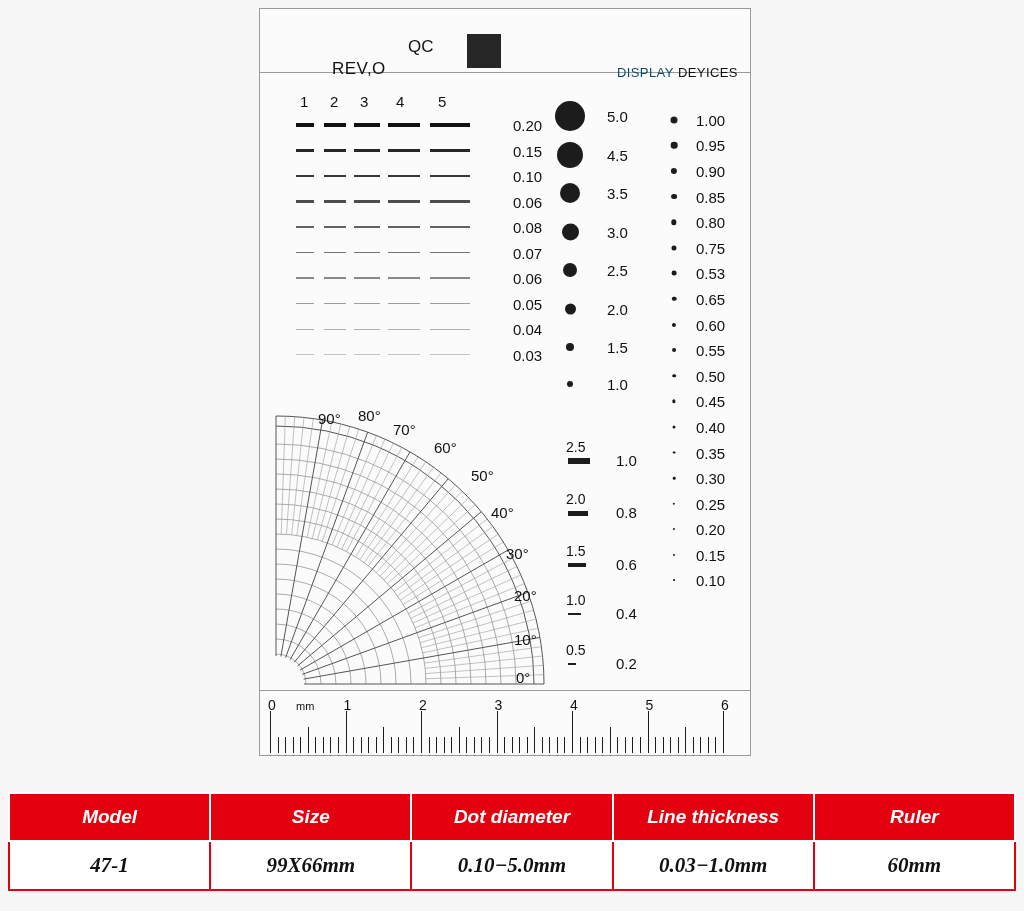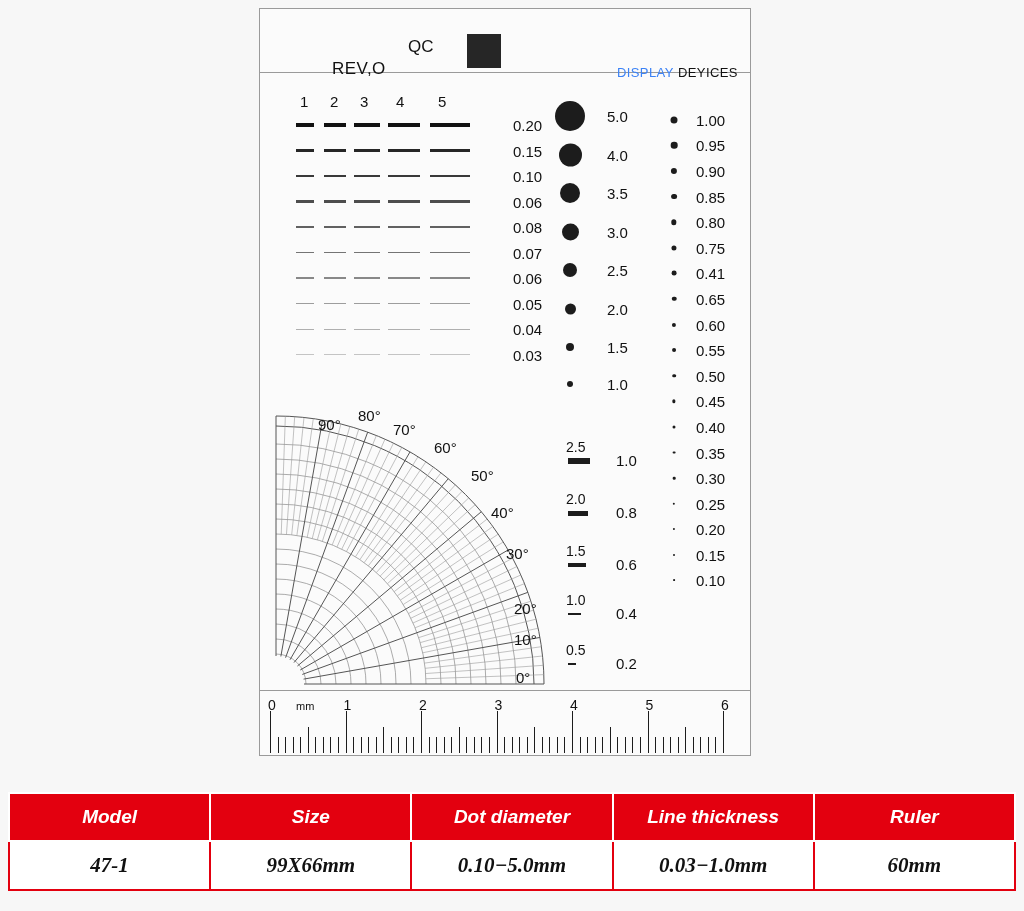--- a/index.html
+++ b/index.html
@@ -13,21 +13,21 @@
     position:absolute;left:259px;top:8px;width:492px;height:748px;
     background:#fbfbfb;border:1px solid #9a9a9a;box-sizing:border-box;
   }
   #header{
     position:absolute;left:0;top:0;width:100%;height:64px;
     border-bottom:1px solid #9a9a9a;box-sizing:border-box;
   }
   #qc-label{position:absolute;left:148px;top:28px;font-size:17px;color:#111;}
   #rev-label{position:absolute;left:72px;top:50px;font-size:17px;color:#111;letter-spacing:.5px;}
   #qc-square{position:absolute;left:207px;top:25px;width:34px;height:34px;background:#262626;}
-  #display-label{position:absolute;left:357px;top:56px;font-size:13px;color:#3b82f6;letter-spacing:.4px;}
+  #display-label{position:absolute;left:357px;top:56px;font-size:13px;color:#0c4a6e;letter-spacing:.4px;}
   #devices-label{position:absolute;left:418px;top:56px;font-size:13px;color:#111;letter-spacing:.4px;}
 
   
   #lines-block{position:absolute;left:28px;top:84px;width:270px;}
   .col-nums{position:relative;height:20px;}
   .col-num{position:absolute;font-size:15px;color:#111;top:0;}
   .line-row{position:relative;height:25.5px;}
   .seg{position:absolute;background:#111;}
   .lrow-label{position:absolute;left:225px;font-size:15px;color:#111;top:-8px;}
 
@@ -178,22 +178,22 @@
         </div>
       </div>
   </div>
 
   <div id="dots-block">
       <div class="dot-row" style="height: 38.5px;">
         <div class="dot" style="width: 30px; height: 30px; margin-left: 0px;"></div>
         <span class="dot-label">5.0</span>
       </div>
       <div class="dot-row" style="height: 38.5px;">
-        <div class="dot" style="width: 23px; height: 23px; margin-left: 3.5px;"></div>
-        <span class="dot-label">4.0</span>
+        <div class="dot" style="width: 26px; height: 26px; margin-left: 2px;"></div>
+        <span class="dot-label">4.5</span>
       </div>
       <div class="dot-row" style="height: 38.5px;">
         <div class="dot" style="width: 20px; height: 20px; margin-left: 5px;"></div>
         <span class="dot-label">3.5</span>
       </div>
       <div class="dot-row" style="height: 38.5px;">
         <div class="dot" style="width: 17px; height: 17px; margin-left: 6.5px;"></div>
         <span class="dot-label">3.0</span>
       </div>
       <div class="dot-row" style="height: 38.5px;">
@@ -234,21 +234,21 @@
       <div class="sd-row">
         <div class="sd-dot" style="width: 5.4px; height: 5.4px;"></div>
         <span class="sd-label">0.80</span>
       </div>
       <div class="sd-row">
         <div class="sd-dot" style="width: 5.1px; height: 5.1px;"></div>
         <span class="sd-label">0.75</span>
       </div>
       <div class="sd-row">
         <div class="sd-dot" style="width: 4.8px; height: 4.8px;"></div>
-        <span class="sd-label">0.41</span>
+        <span class="sd-label">0.53</span>
       </div>
       <div class="sd-row">
         <div class="sd-dot" style="width: 4.5px; height: 4.5px;"></div>
         <span class="sd-label">0.65</span>
       </div>
       <div class="sd-row">
         <div class="sd-dot" style="width: 4.2px; height: 4.2px;"></div>
         <span class="sd-label">0.60</span>
       </div>
       <div class="sd-row">
@@ -352,28 +352,28 @@
         <line x1="51.345603372549874" y1="140.81074560925217" x2="83.87081135895578" y2="27.381865488530536" stroke="#9a9a9a" stroke-width="0.6"></line>
         <line x1="46.28828433995019" y1="139.45564105860052" x2="74.83506802071099" y2="24.960745358032966" stroke="#9a9a9a" stroke-width="0.6"></line>
         <line x1="41.186753622663915" y1="138.27785988992918" x2="65.72033313915954" y2="22.856443003340132" stroke="#9a9a9a" stroke-width="0.6"></line>
         <line x1="14.862148974674051" y1="257.4253829156582" x2="56.537711614737354" y2="21.071522192728253" stroke="#555" stroke-width="1"></line>
         <line x1="30.875965144009854" y1="136.45978968876446" x2="47.29839105729761" y2="19.608157577259192" stroke="#9a9a9a" stroke-width="0.6"></line>
         <line x1="25.679269490148016" y1="135.821715694759" x2="38.013628155731126" y2="18.468132041302738" stroke="#9a9a9a" stroke-width="0.6"></line>
         <line x1="20.46347106161882" y1="135.36539246102637" x2="28.69473496342562" y2="17.6528345303671" stroke="#9a9a9a" stroke-width="0.6"></line>
         <line x1="15.234924505375162" y1="135.09137594713565" x2="19.35306511627029" y2="17.16325835888233" stroke="#9a9a9a" stroke-width="0.6"></line>
         <line x1="10.000000000000002" y1="257" x2="10.000000000000016" y2="17" stroke="#555" stroke-width="1"></line>
       </svg>
-  <span class="deg-label" style="left: 52px; top: 17px;">90°</span>
+  <span class="deg-label" style="left: 52px; top: 11px;">90°</span>
       <span class="deg-label" style="left: 92px; top: 8px;">80°</span>
       <span class="deg-label" style="left: 127px; top: 22px;">70°</span>
       <span class="deg-label" style="left: 168px; top: 40px;">60°</span>
       <span class="deg-label" style="left: 205px; top: 68px;">50°</span>
       <span class="deg-label" style="left: 225px; top: 105px;">40°</span>
       <span class="deg-label" style="left: 240px; top: 146px;">30°</span>
-      <span class="deg-label" style="left: 248px; top: 188px; margin-top: 13px;">20°</span>
+      <span class="deg-label" style="left: 248px; top: 188px;">20°</span>
       <span class="deg-label" style="left: 248px; top: 232px;">10°</span>
       <span class="deg-label" style="left: 250px; top: 270px;">0°</span>
     </div>
 
   <div id="bars-block">
       <div class="bar-group" style="top: 32px; height: 46px; width: 110px;">
         <span class="bar-top" style="top: 0px;">2.5</span>
         <div class="bar-rect" style="top: 19px; width: 22px; height: 6px;"></div>
         <span class="bar-right" style="top: 13px;">1.0</span>
       </div>

